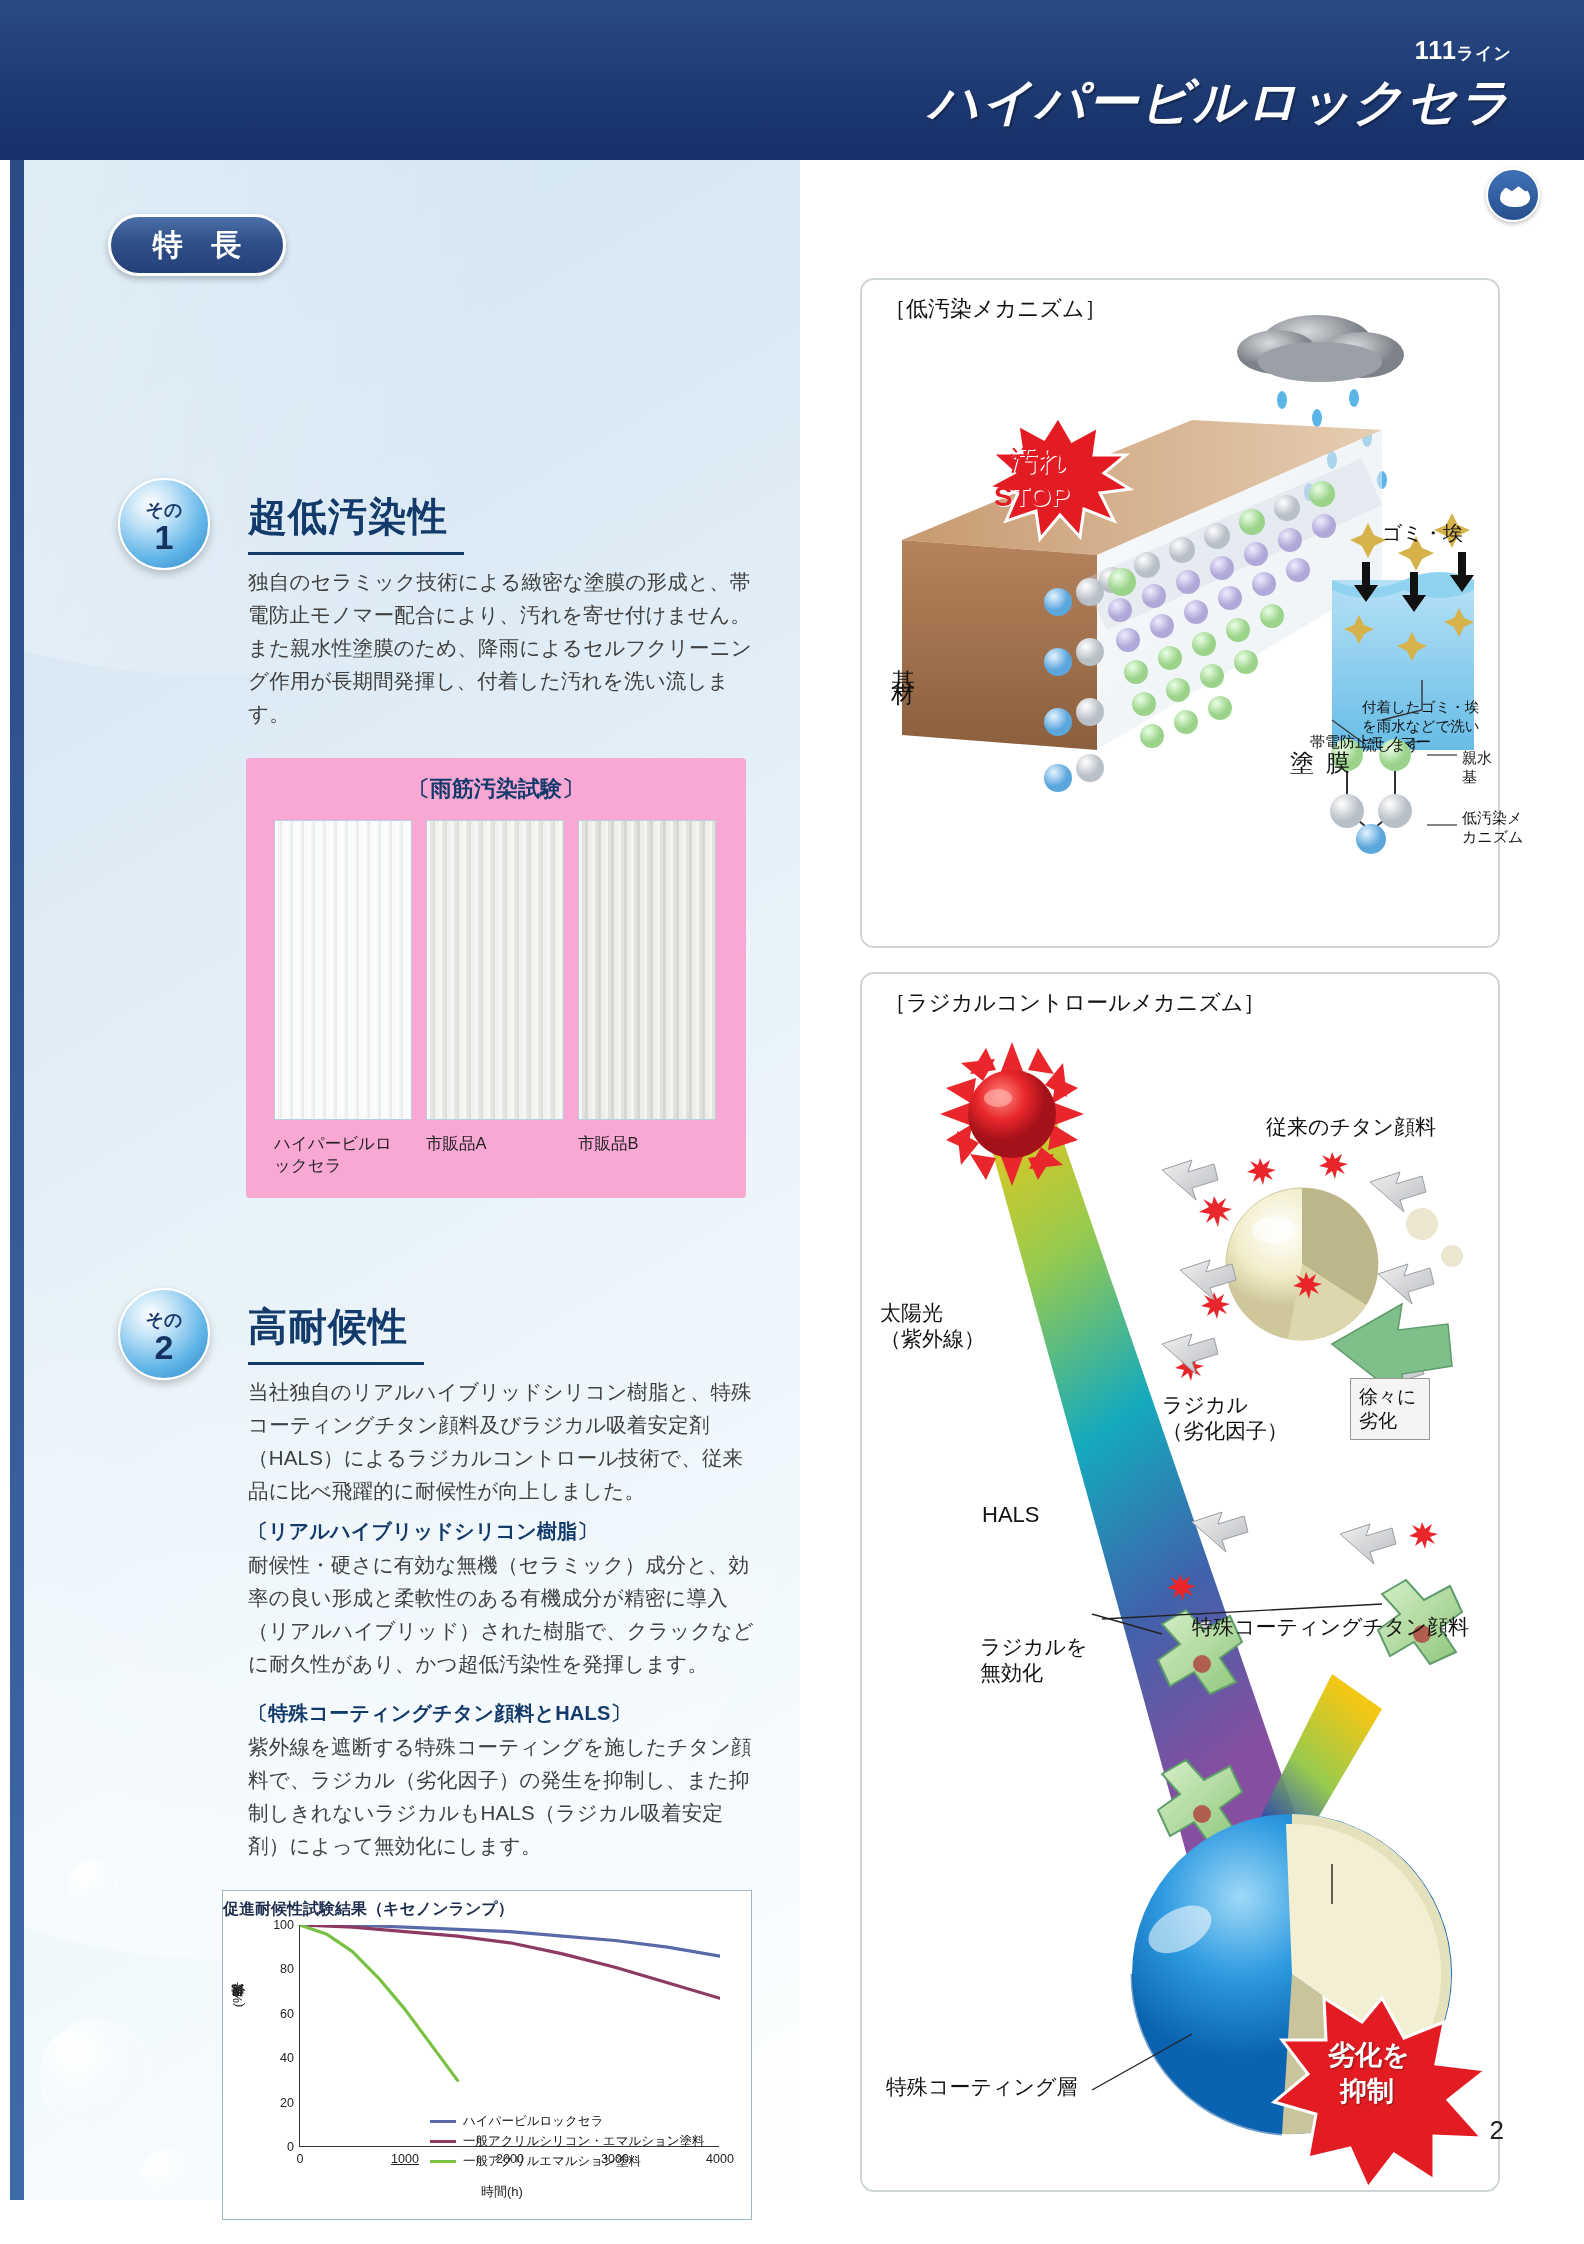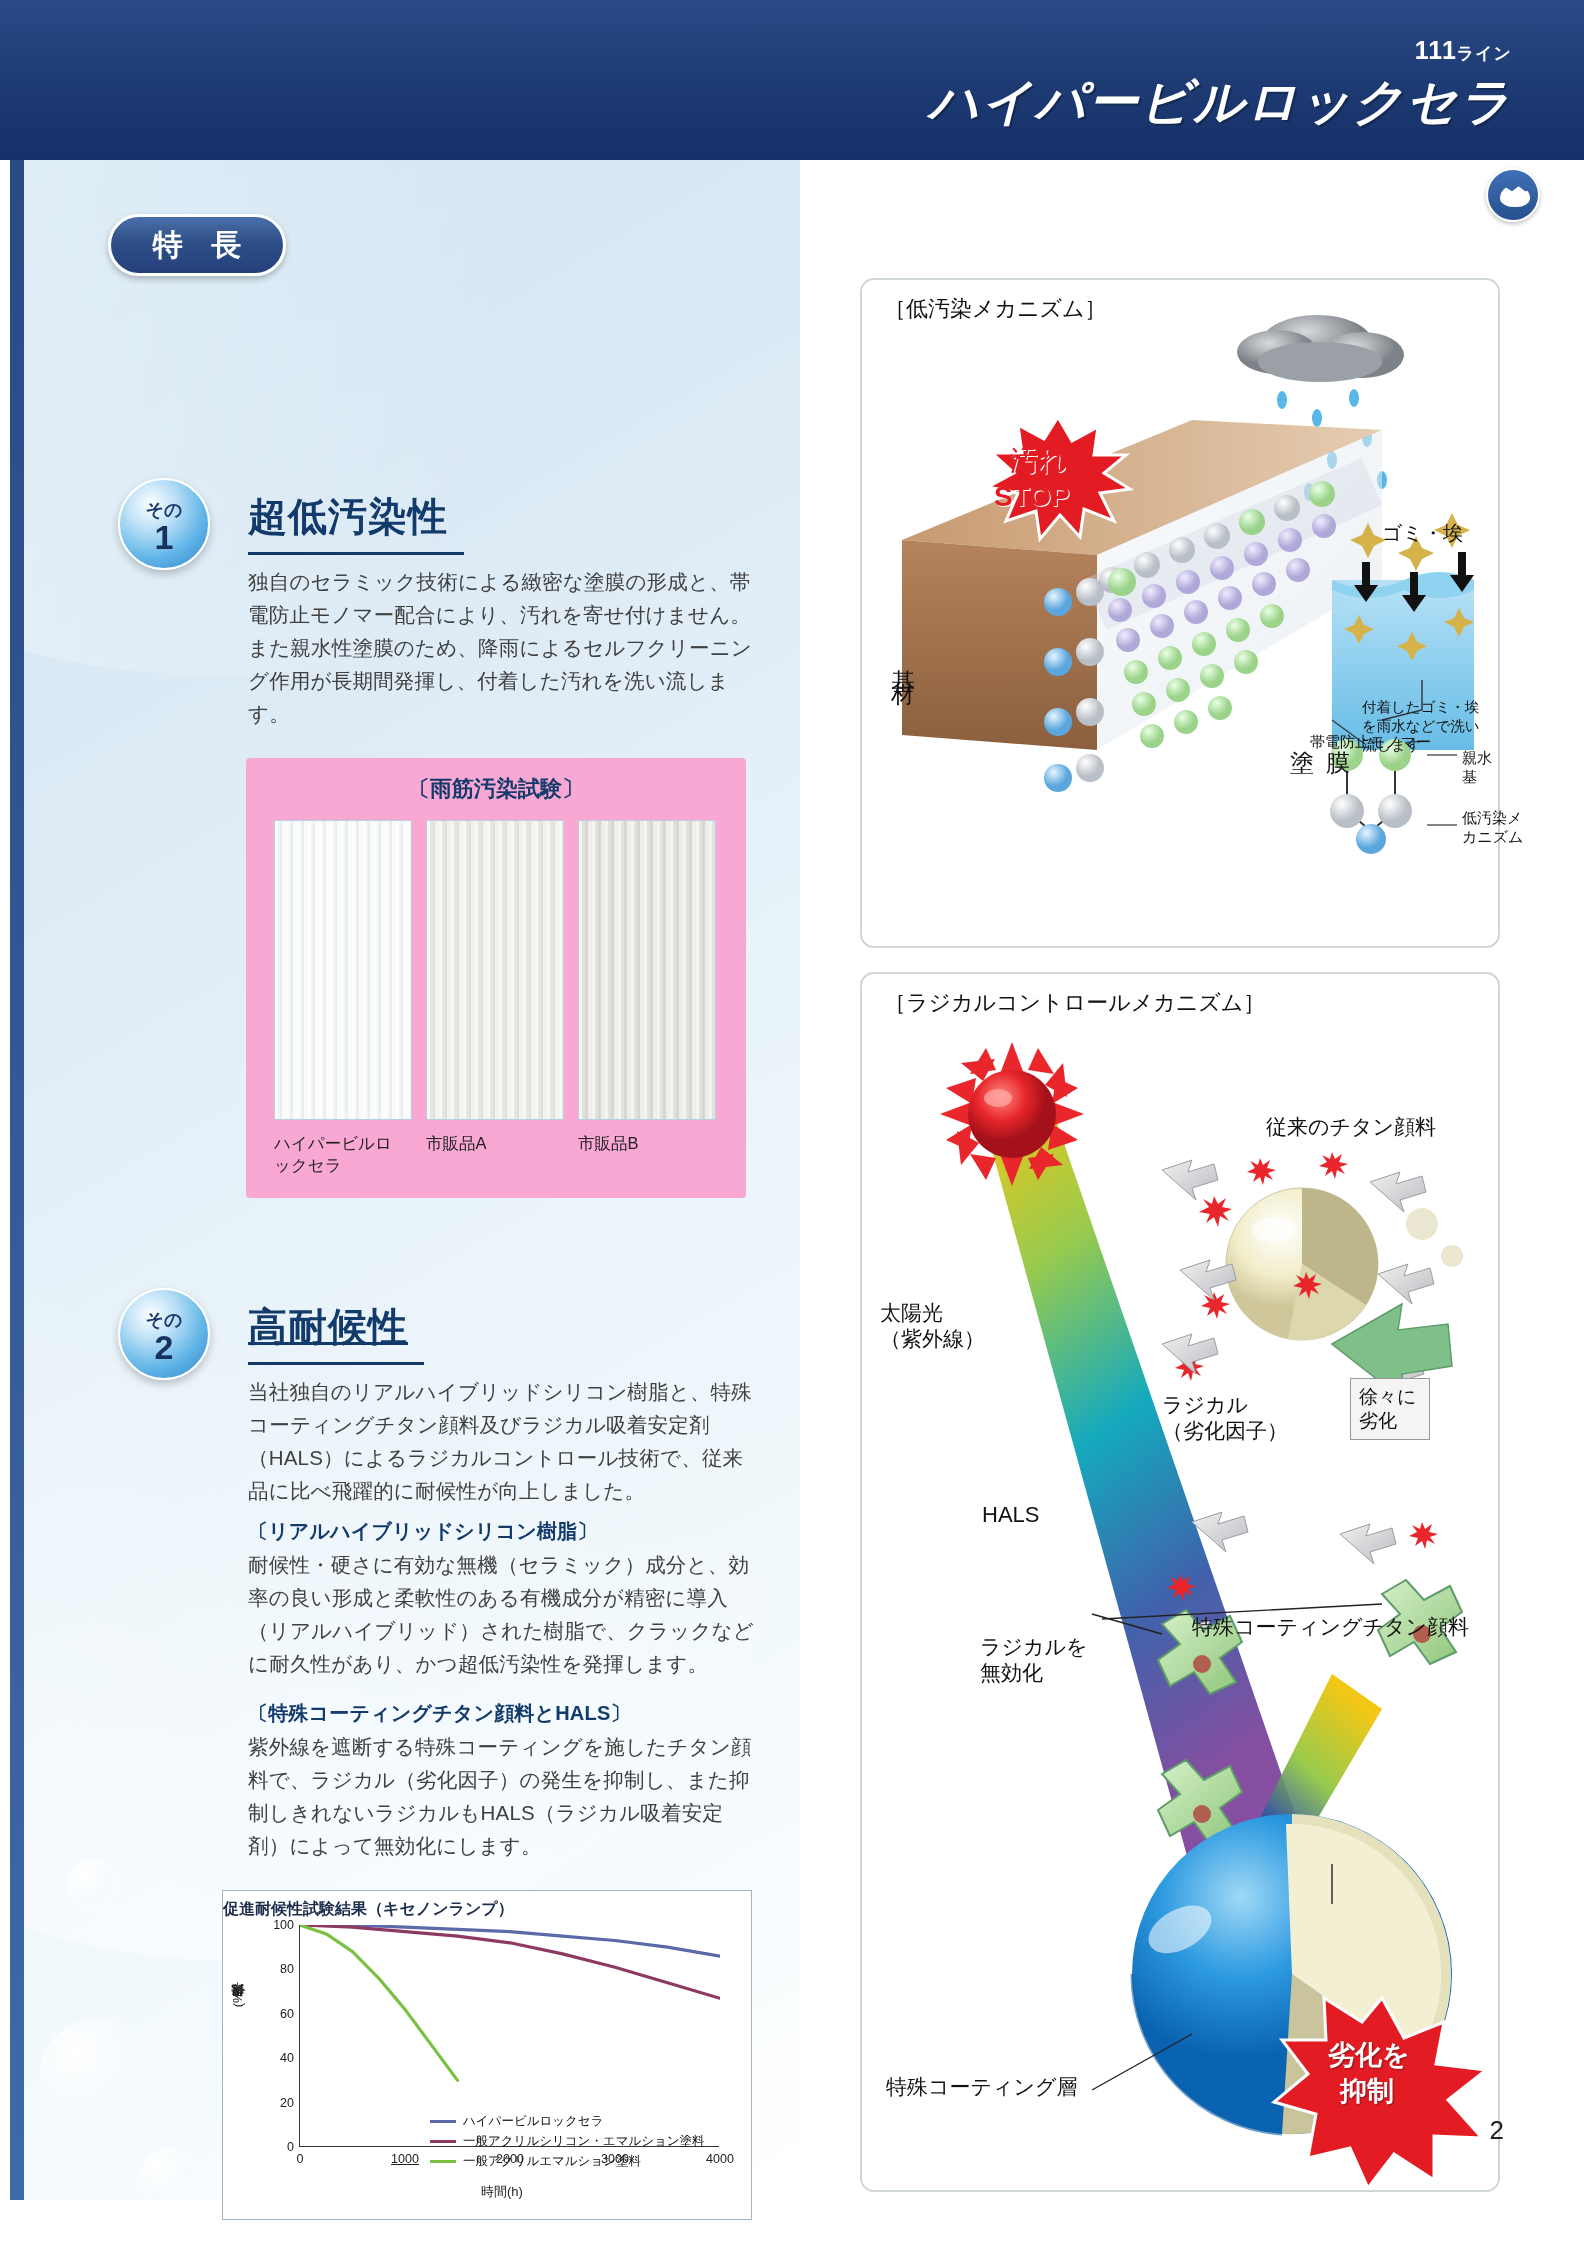--- a/index.html
+++ b/index.html
@@ -241,21 +241,21 @@
     <div class="swatch c" style="left:332px;"></div>
     <div class="swatch-label" style="left:28px; top:374px; width:130px;">ハイパービルロックセラ</div>
     <div class="swatch-label" style="left:180px; top:374px; width:130px;">市販品A</div>
     <div class="swatch-label" style="left:332px; top:374px; width:130px;">市販品B</div>
   </div>
 
   <div class="sec-num" style="left:118px; top:1128px;">
     <b>その</b>
     <i>2</i>
   </div>
-  <div class="sec-title" style="left:248px; top:1140px;text-decoration:underline;">高耐候性</div>
+  <div class="sec-title" style="left:248px; top:1140px;">高耐候性</div>
   <div class="sec-underline" style="left:248px; top:1202px; width:176px;"></div>
 
   <div class="body-text" style="left:248px; top:1215px; width:508px;">当社独自のリアルハイブリッドシリコン樹脂と、特殊コーティングチタン顔料及びラジカル吸着安定剤（HALS）によるラジカルコントロール技術で、従来品に比べ飛躍的に耐候性が向上しました。</div>
 
   <div class="sub-head" style="left:248px; top:1358px;">〔リアルハイブリッドシリコン樹脂〕</div>
   <div class="body-text" style="left:248px; top:1388px; width:508px;">耐候性・硬さに有効な無機（セラミック）成分と、効率の良い形成と柔軟性のある有機成分が精密に導入（リアルハイブリッド）された樹脂で、クラックなどに耐久性があり、かつ超低汚染性を発揮します。</div>
 
   <div class="sub-head" style="left:248px; top:1540px;">〔特殊コーティングチタン顔料とHALS〕</div>
   <div class="body-text" style="left:248px; top:1570px; width:508px;">紫外線を遮断する特殊コーティングを施したチタン顔料で、ラジカル（劣化因子）の発生を抑制し、また抑制しきれないラジカルもHALS（ラジカル吸着安定剤）によって無効化にします。</div>
 

